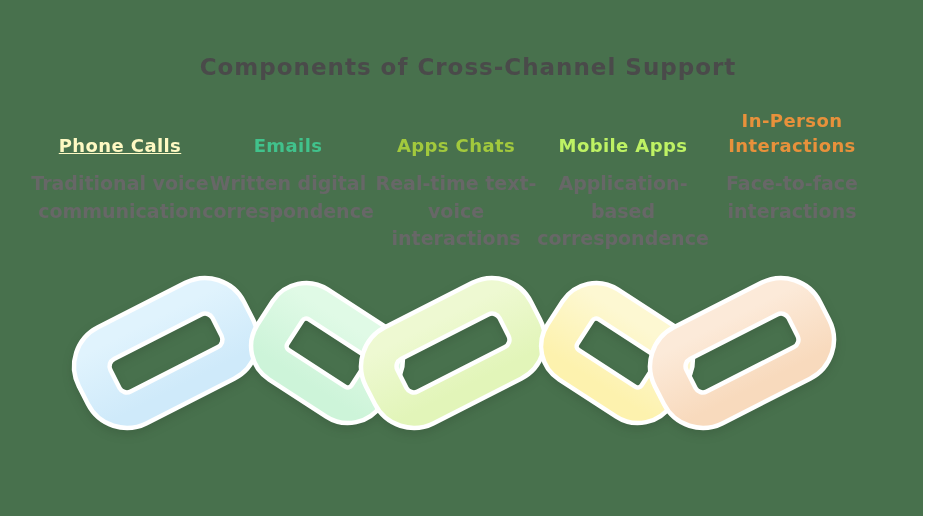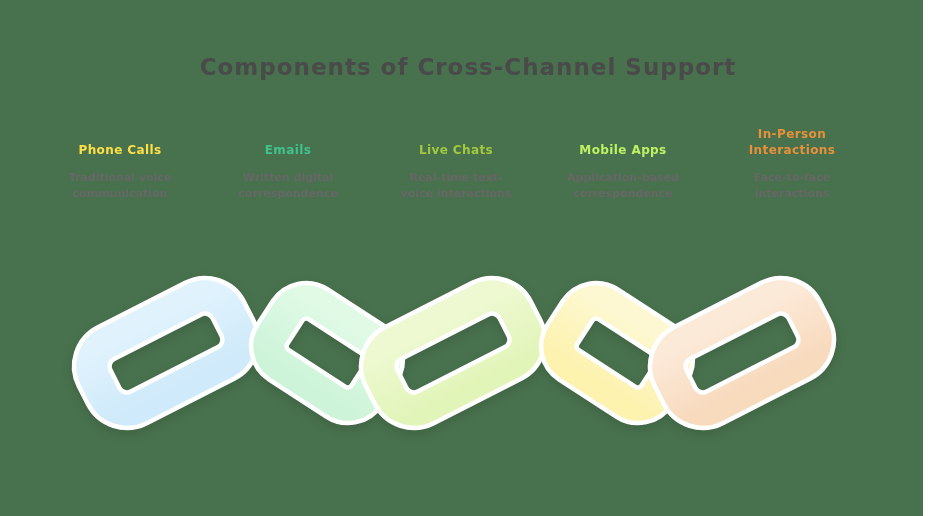--- a/index.html
+++ b/index.html
@@ -29,29 +29,29 @@
     position: absolute;
     top: 104px;
     width: 180px;
     text-align: center;
   }
   .col-header {
     min-height: 54px;
     display: flex;
     align-items: flex-end;
     justify-content: center;
-    font-size: 12px;
+    font-size: 18px;
     line-height: 1.35;
     font-weight: 700;
     letter-spacing: 0.4px;
     white-space: pre-line;
   }
   .col-desc {
     margin-top: 12px;
-    font-size: 11px;
+    font-size: 19px;
     line-height: 1.45;
     font-weight: 700;
     color: #676767;
     white-space: pre-line;
   }
 
   .col-phone   { left: 30px; }
   .col-emails  { left: 198px; }
   .col-chats   { left: 366px; }
   .col-apps    { left: 533px; }
@@ -65,33 +65,33 @@
   }
 </style>
 </head>
 <body>
 
 <div class="canvas">
 
   <div class="diagram-title" style="color: rgb(74, 74, 74);">Components of Cross-Channel Support</div>
 
   <div class="col col-phone">
-    <div class="col-header" style="color: #fde047;">Phone Calls</div>
+    <div class="col-header" style="color: #fef9c3; text-decoration: underline;">Phone Calls</div>
     <div class="col-desc">Traditional voice
 communication</div>
   </div>
 
   <div class="col col-emails">
     <div class="col-header" style="color: rgb(65, 194, 140); text-align: center;">Emails</div>
     <div class="col-desc">Written digital
 correspondence</div>
   </div>
 
   <div class="col col-chats">
-    <div class="col-header" style="color: rgb(162, 201, 61);">Live Chats</div>
+    <div class="col-header" style="color: rgb(162, 201, 61);">Apps Chats</div>
     <div class="col-desc">Real-time text-
 voice interactions</div>
   </div>
 
   <div class="col col-apps">
     <div class="col-header" style="color: #bef264;">Mobile Apps</div>
     <div class="col-desc">Application-based
 correspondence</div>
   </div>
 

